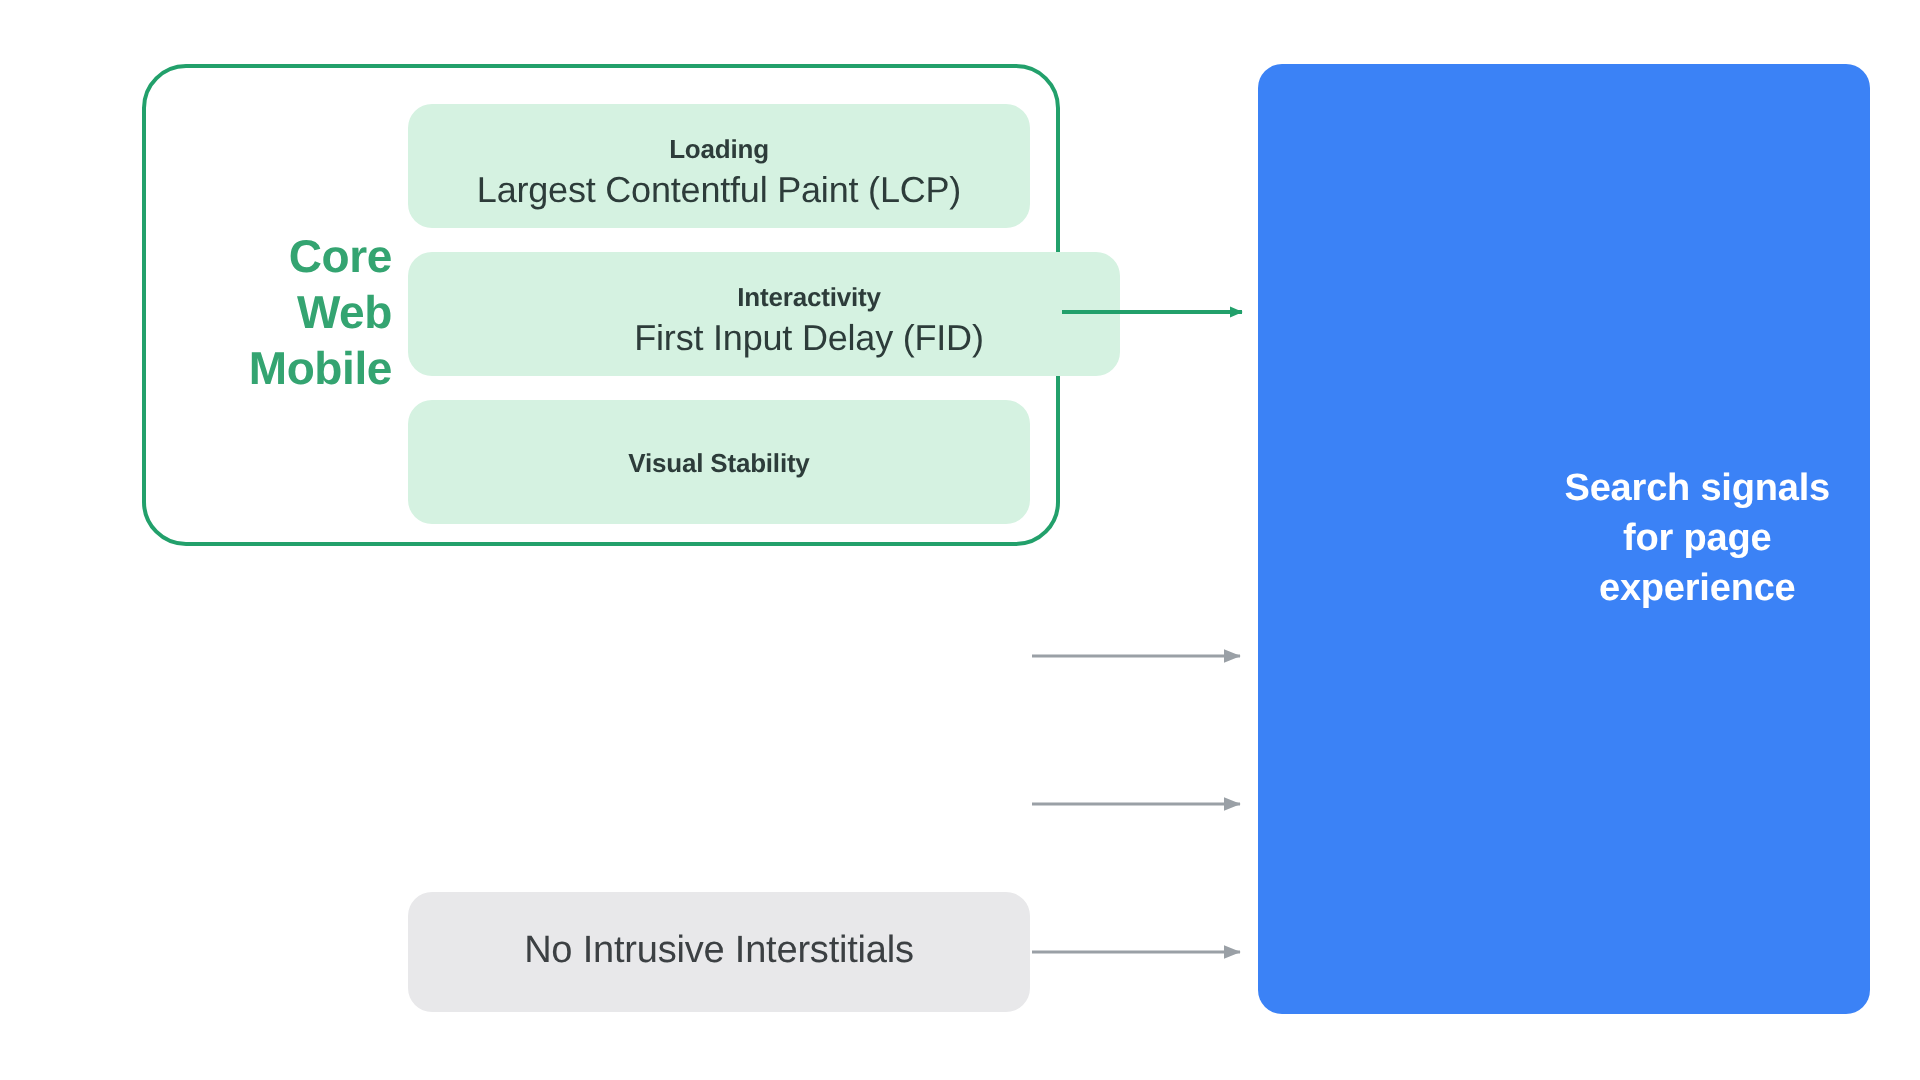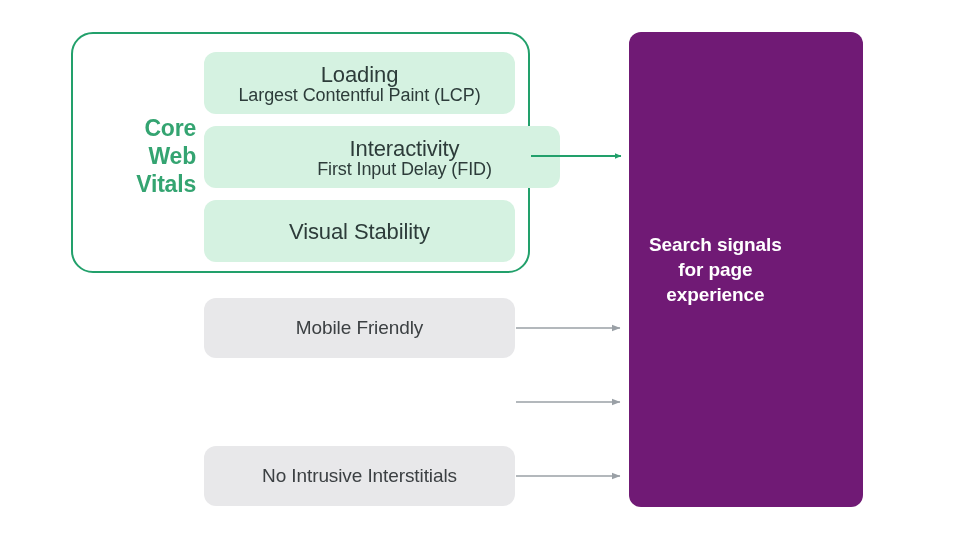--- a/index.html
+++ b/index.html
@@ -60,22 +60,22 @@
     display: flex;
     flex-direction: column;
     align-items: center;
     justify-content: center;
   }
   .metric-box.m1 { top: 52px; }
   .metric-box.m2 { top: 126px; padding-left: 45px; }
   .metric-box.m3 { top: 200px; }
 
   .metric-title {
-    font-size: 22px;
-    font-weight: normal;
+    font-size: 13px;
+    font-weight: bold;
     color: #2D3C3A;
     line-height: 23px;
     letter-spacing: -0.1px;
   }
   .metric-sub {
     font-size: 18px;
     font-weight: normal;
     color: #2D3C3A;
     line-height: 17px;
     margin-top: 1px;
@@ -104,27 +104,27 @@
     font-weight: normal;
     color: #3C4043;
     letter-spacing: -0.1px;
   }
 
   
   .blue-panel {
     position: absolute;
     left: 629px;
     top: 32px;
-    width: 234px;
+    width: 306px;
     height: 475px;
-    background: #701a75;
+    background: #3b82f6;
     border-radius: 12px;
     display: flex;
     align-items: center;
-    justify-content: flex-start;
+    justify-content: flex-end;
   }
   .blue-text {
     color: #ffffff;
     font-size: 19px;
     font-weight: bold;
     line-height: 25px;
     text-align: center;
     letter-spacing: -0.1px;
     padding: 0 20px;
   }
@@ -141,40 +141,37 @@
 </head>
 <body>
 
 <div id="diagram">
 
   <div class="cwv-container"></div>
 
   <div class="cwv-label">
     <span>Core</span>
     <span>Web</span>
-    <span>Vitals</span>
+    <span>Mobile</span>
   </div>
 
   <div class="metric-box m1">
     <div class="metric-title">Loading</div>
     <div class="metric-sub">Largest Contentful Paint (LCP)</div>
   </div>
 
   <div class="metric-box m2">
     <div class="metric-title">Interactivity</div>
     <div class="metric-sub">First Input Delay (FID)</div>
   </div>
 
   <div class="metric-box m3">
     <div class="metric-title">Visual Stability</div>
   </div>
 
-  <div class="gray-box g1">
-    <div class="gray-label">Mobile Friendly</div>
-  </div>
   <div class="gray-box g3">
     <div class="gray-label">No Intrusive Interstitials</div>
   </div>
 
   <div class="blue-panel">
     <div class="blue-text">
       <span>Search signals</span><br>
       <span>for page</span><br>
       <span>experience</span>
     </div>

